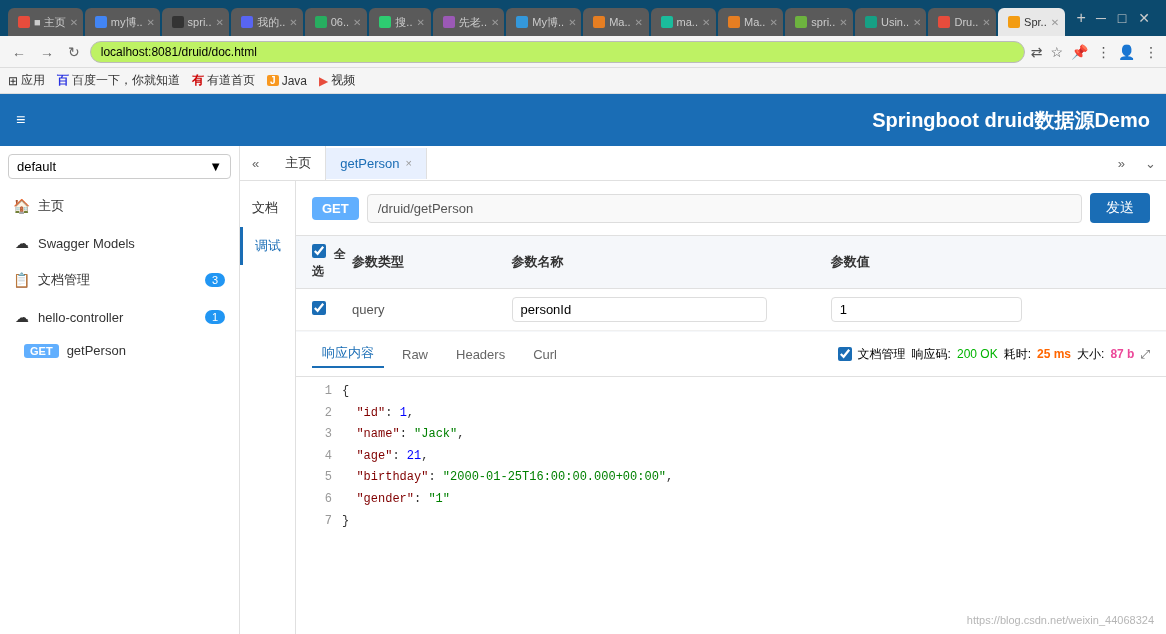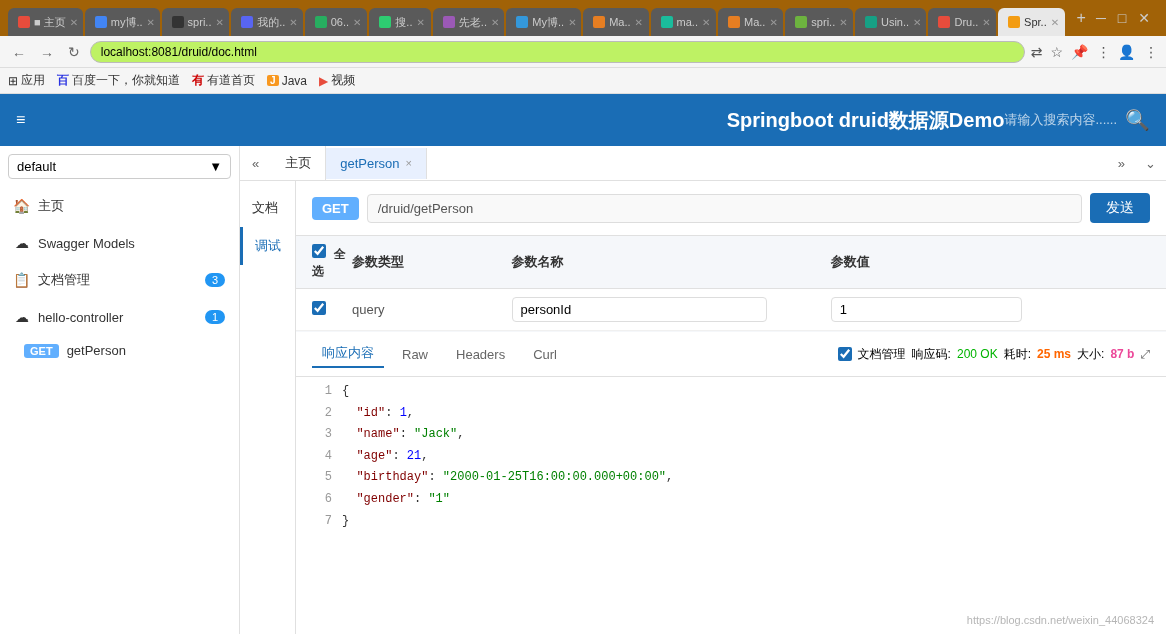--- a/index.html
+++ b/index.html
@@ -1,19 +1,19 @@
 <!DOCTYPE html>
 <html><head>
   <meta charset="utf-8">
   <style>
     * { box-sizing: border-box; margin: 0; padding: 0; }
     body { font-family: 'Microsoft YaHei', Arial, sans-serif; font-size: 13px; background: #f0f2f5; overflow: hidden; }
 
     
-    .browser-chrome { background: #a16207; height: 36px; display: flex; align-items: center; padding: 0 8px; gap: 4px; }
+    .browser-chrome { background: #0c4a6e; height: 36px; display: flex; align-items: center; padding: 0 8px; gap: 4px; }
     .browser-tabs { display: flex; align-items: flex-end; height: 36px; flex: 1; overflow: hidden; }
     .browser-tab { background: #5a5a5a; color: #ccc; font-size: 11px; padding: 4px 10px; border-radius: 6px 6px 0 0; display: flex; align-items: center; gap: 4px; max-width: 130px; white-space: nowrap; overflow: hidden; cursor: pointer; height: 28px; margin-right: 2px; }
     .browser-tab.active { background: #e8e8e8; color: #333; }
     .browser-tab .tab-icon { width: 12px; height: 12px; border-radius: 2px; background: #888; flex-shrink: 0; }
     .browser-tab .tab-close { margin-left: auto; color: #999; font-size: 10px; flex-shrink: 0; }
     .tab-new-btn { color: #ccc; padding: 4px 6px; cursor: pointer; font-size: 16px; }
     .browser-controls { display: flex; align-items: center; gap: 12px; padding-right: 8px; }
     .browser-controls span { color: #ccc; font-size: 14px; cursor: pointer; }
 
     
@@ -242,24 +242,20 @@
     <span style="color:#e74c3c;">▶</span>
     <span>视频</span>
   </div>
 </div>
 
 <div class="app-container">
 
   <div class="app-header">
     <span class="header-menu-icon">≡</span>
     <span class="header-title">Springboot druid数据源Demo</span>
-    <div class="header-search">
-      <span class="header-search-text">请输入搜索内容......</span>
-      <span class="header-search-icon">🔍</span>
-    </div>
   </div>
 
   <div class="main-layout">
 
     <div class="sidebar">
       <div class="sidebar-dropdown">
         <span>default</span>
         <span>▼</span>
       </div>
 

